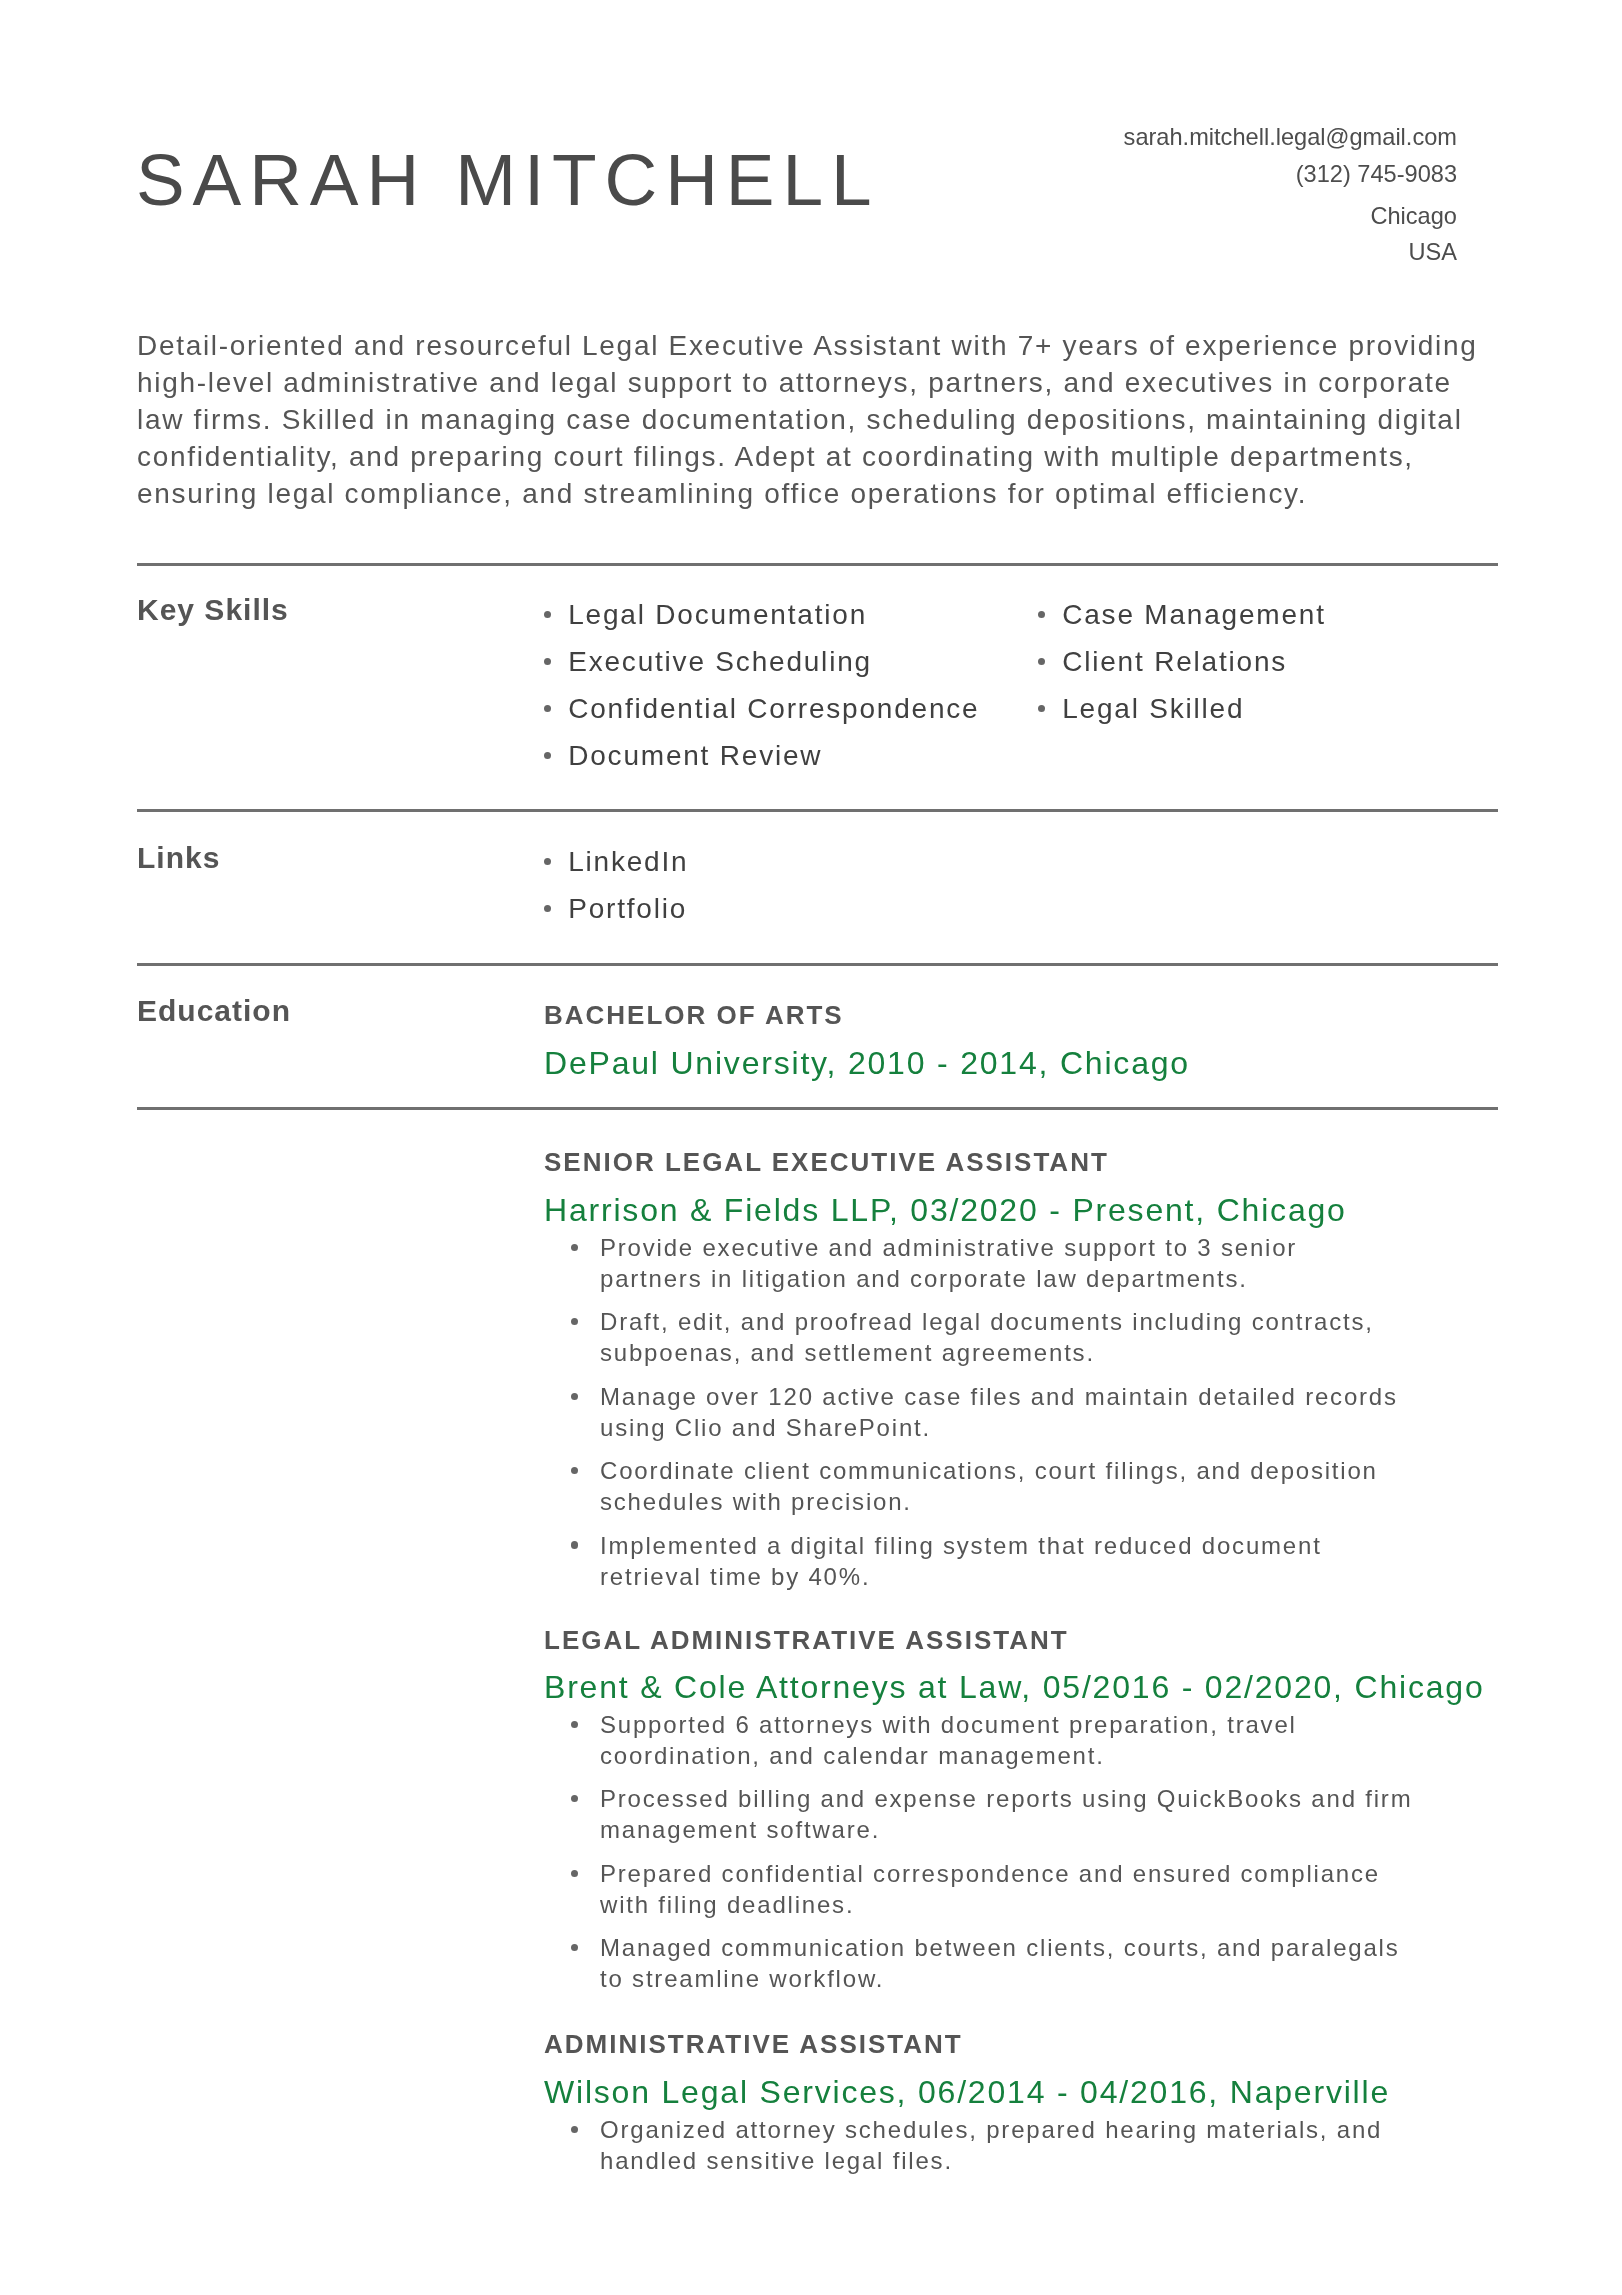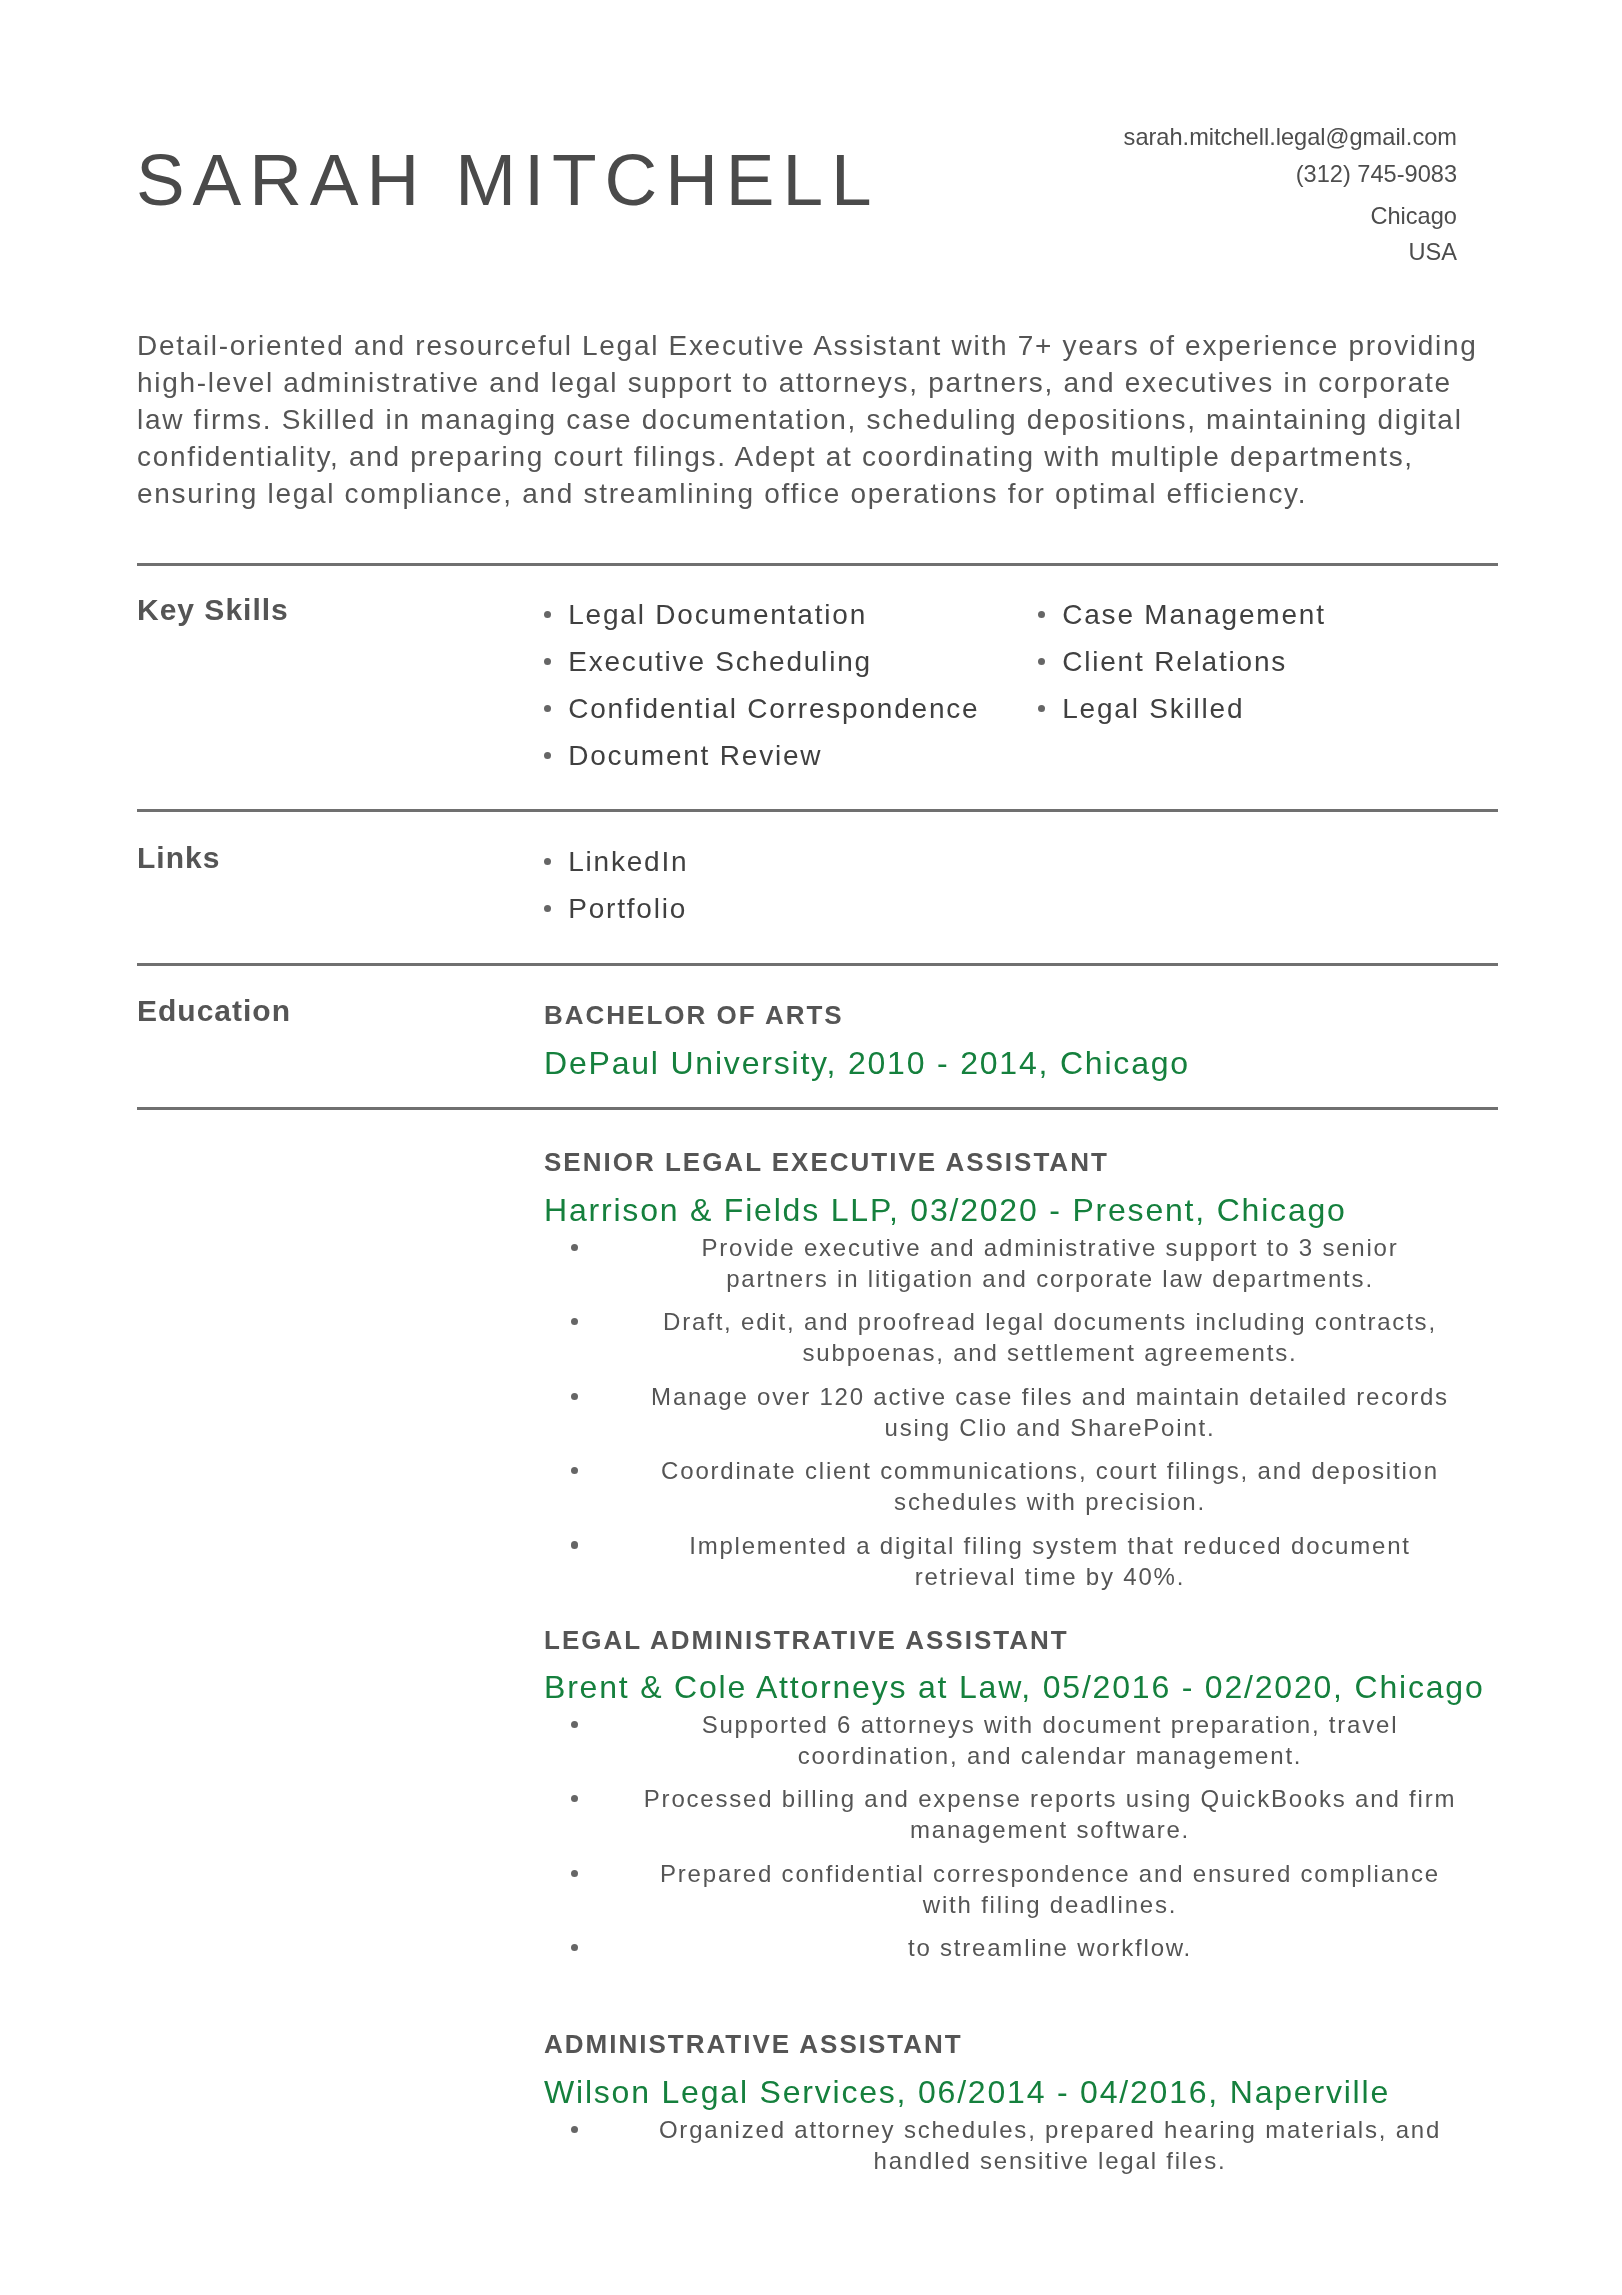--- a/index.html
+++ b/index.html
@@ -45,21 +45,21 @@
     color: #555555; line-height: 1; white-space: nowrap;
   }
   .entry-sub {
     left: 544px; font-size: 32px; letter-spacing: 1.8px; color: #15803d;
     line-height: 1; white-space: nowrap;
   }
   .resp {
     left: 571px; width: 929px; font-size: 24px; letter-spacing: 1.8px;
     color: #555555; line-height: 31px;
   }
-  .resp .line { white-space: nowrap; padding-left: 29px; position: relative; text-align: center; }
+  .resp .line { white-space: nowrap; padding-left: 29px; position: relative; }
   .resp .dot {
     position: absolute; left: 0; top: 11.8px; width: 7.2px; height: 7.2px;
     border-radius: 50%; background: #666666;
   }
 </style>
 </head>
 <body>
 
 <div class="abs name">SARAH MITCHELL</div>
 
@@ -137,21 +137,21 @@
   </div>
   <div style="margin-bottom:12.4px">
     <div class="line"><span class="dot"></span><span>Processed billing and expense reports using QuickBooks and firm</span></div>
     <div class="line">management software.</div>
   </div>
   <div style="margin-bottom:12.4px">
     <div class="line"><span class="dot"></span><span>Prepared confidential correspondence and ensured compliance</span></div>
     <div class="line">with filing deadlines.</div>
   </div>
   <div>
-    <div class="line"><span class="dot"></span></div>
+    <div class="line"><span class="dot"></span><span>Managed communication between clients, courts, and paralegals</span></div>
     <div class="line">to streamline workflow.</div>
   </div>
 </div>
 
 <div class="abs entry-title" style="top:2031px">ADMINISTRATIVE ASSISTANT</div>
 <div class="abs entry-sub" style="top:2076px">Wilson Legal Services, 06/2014 - 04/2016, Naperville</div>
 <div class="abs resp" style="top:2114px">
   <div>
     <div class="line"><span class="dot"></span><span>Organized attorney schedules, prepared hearing materials, and</span></div>
     <div class="line">handled sensitive legal files.</div>

